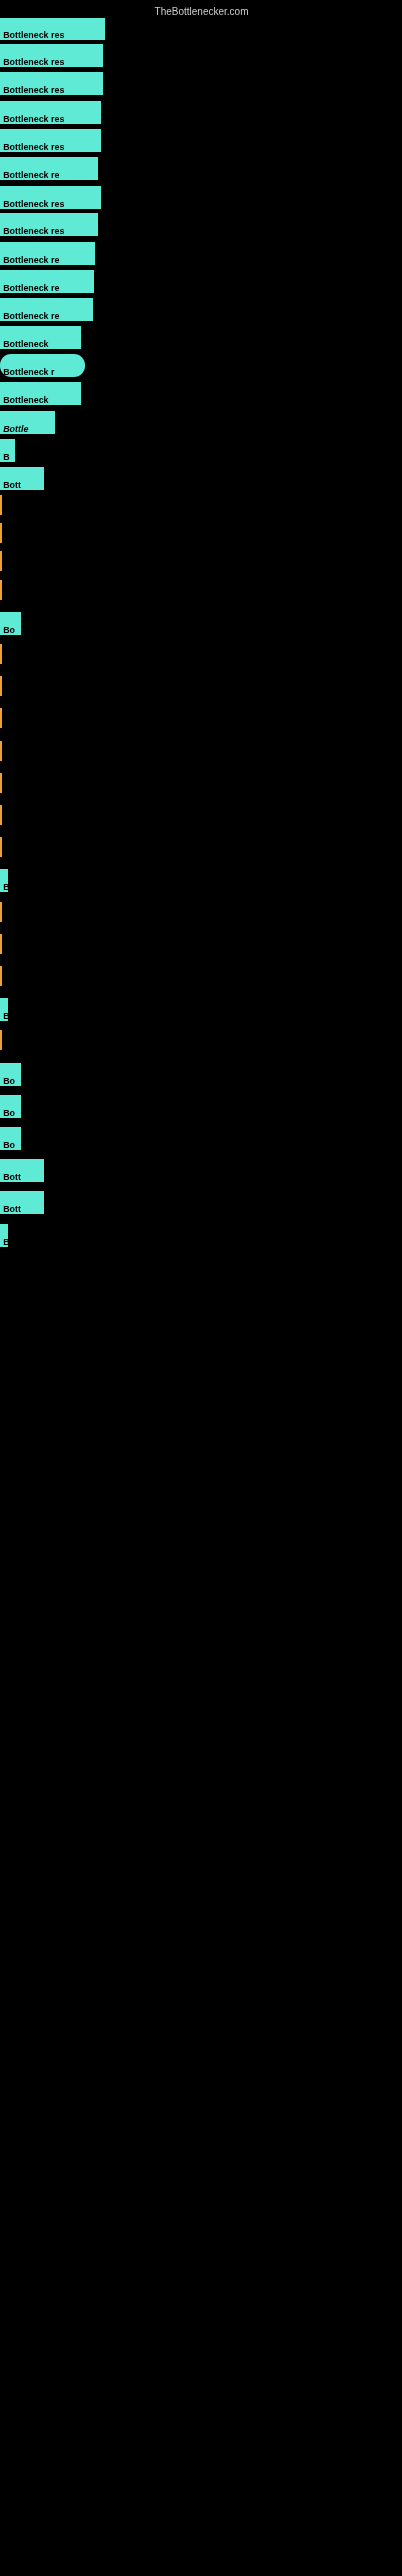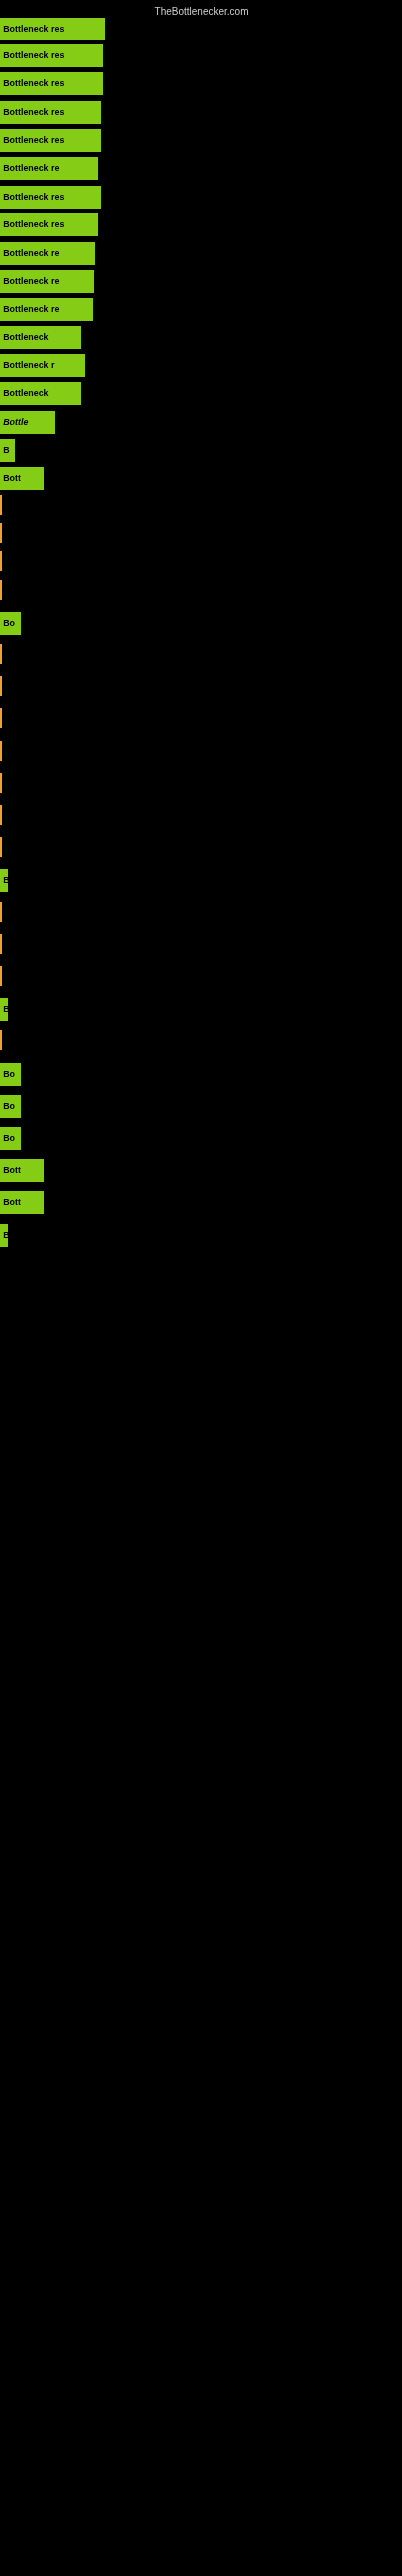--- a/index.html
+++ b/index.html
@@ -21,23 +21,23 @@
       padding: 6.4px 0;
       position: absolute;
       top: 0;
       left: 0;
       right: 0;
     }
     .bar-item {
       position: absolute;
       left: 0;
       height: 22.5px;
-      background-color: #84cc16;
+      background-color: #5eead4;
       display: flex;
-      align-items: center;
+      align-items: flex-end;
       padding-left: 3.2px;
       overflow: hidden;
     }
     .bar-item span {
       color: #000;
       font-size: 8.9px;
       font-weight: bold;
       white-space: nowrap;
     }
     .thin-line {
@@ -82,21 +82,21 @@
     </div>
     <div class="bar-item" style="top: 270px; width: 94px;">
       <span>Bottleneck re</span>
     </div>
     <div class="bar-item" style="top: 298px; width: 93px;">
       <span>Bottleneck re</span>
     </div>
     <div class="bar-item" style="top: 326px; width: 81px;">
       <span>Bottleneck</span>
     </div>
-    <div class="bar-item" style="top: 354px; width: 85px;">
+    <div class="bar-item" style="top: 354px; width: 85px; border-radius: 11px;">
       <span>Bottleneck r</span>
     </div>
     <div class="bar-item" style="top: 382px; width: 81px;">
       <span>Bottleneck</span>
     </div>
     <div class="bar-item" style="top: 411px; width: 55px; font-style: italic;">
       <span>Bottle</span>
     </div>
     <div class="bar-item" style="top: 439px; width: 14.5px;">
       <span>B</span>

